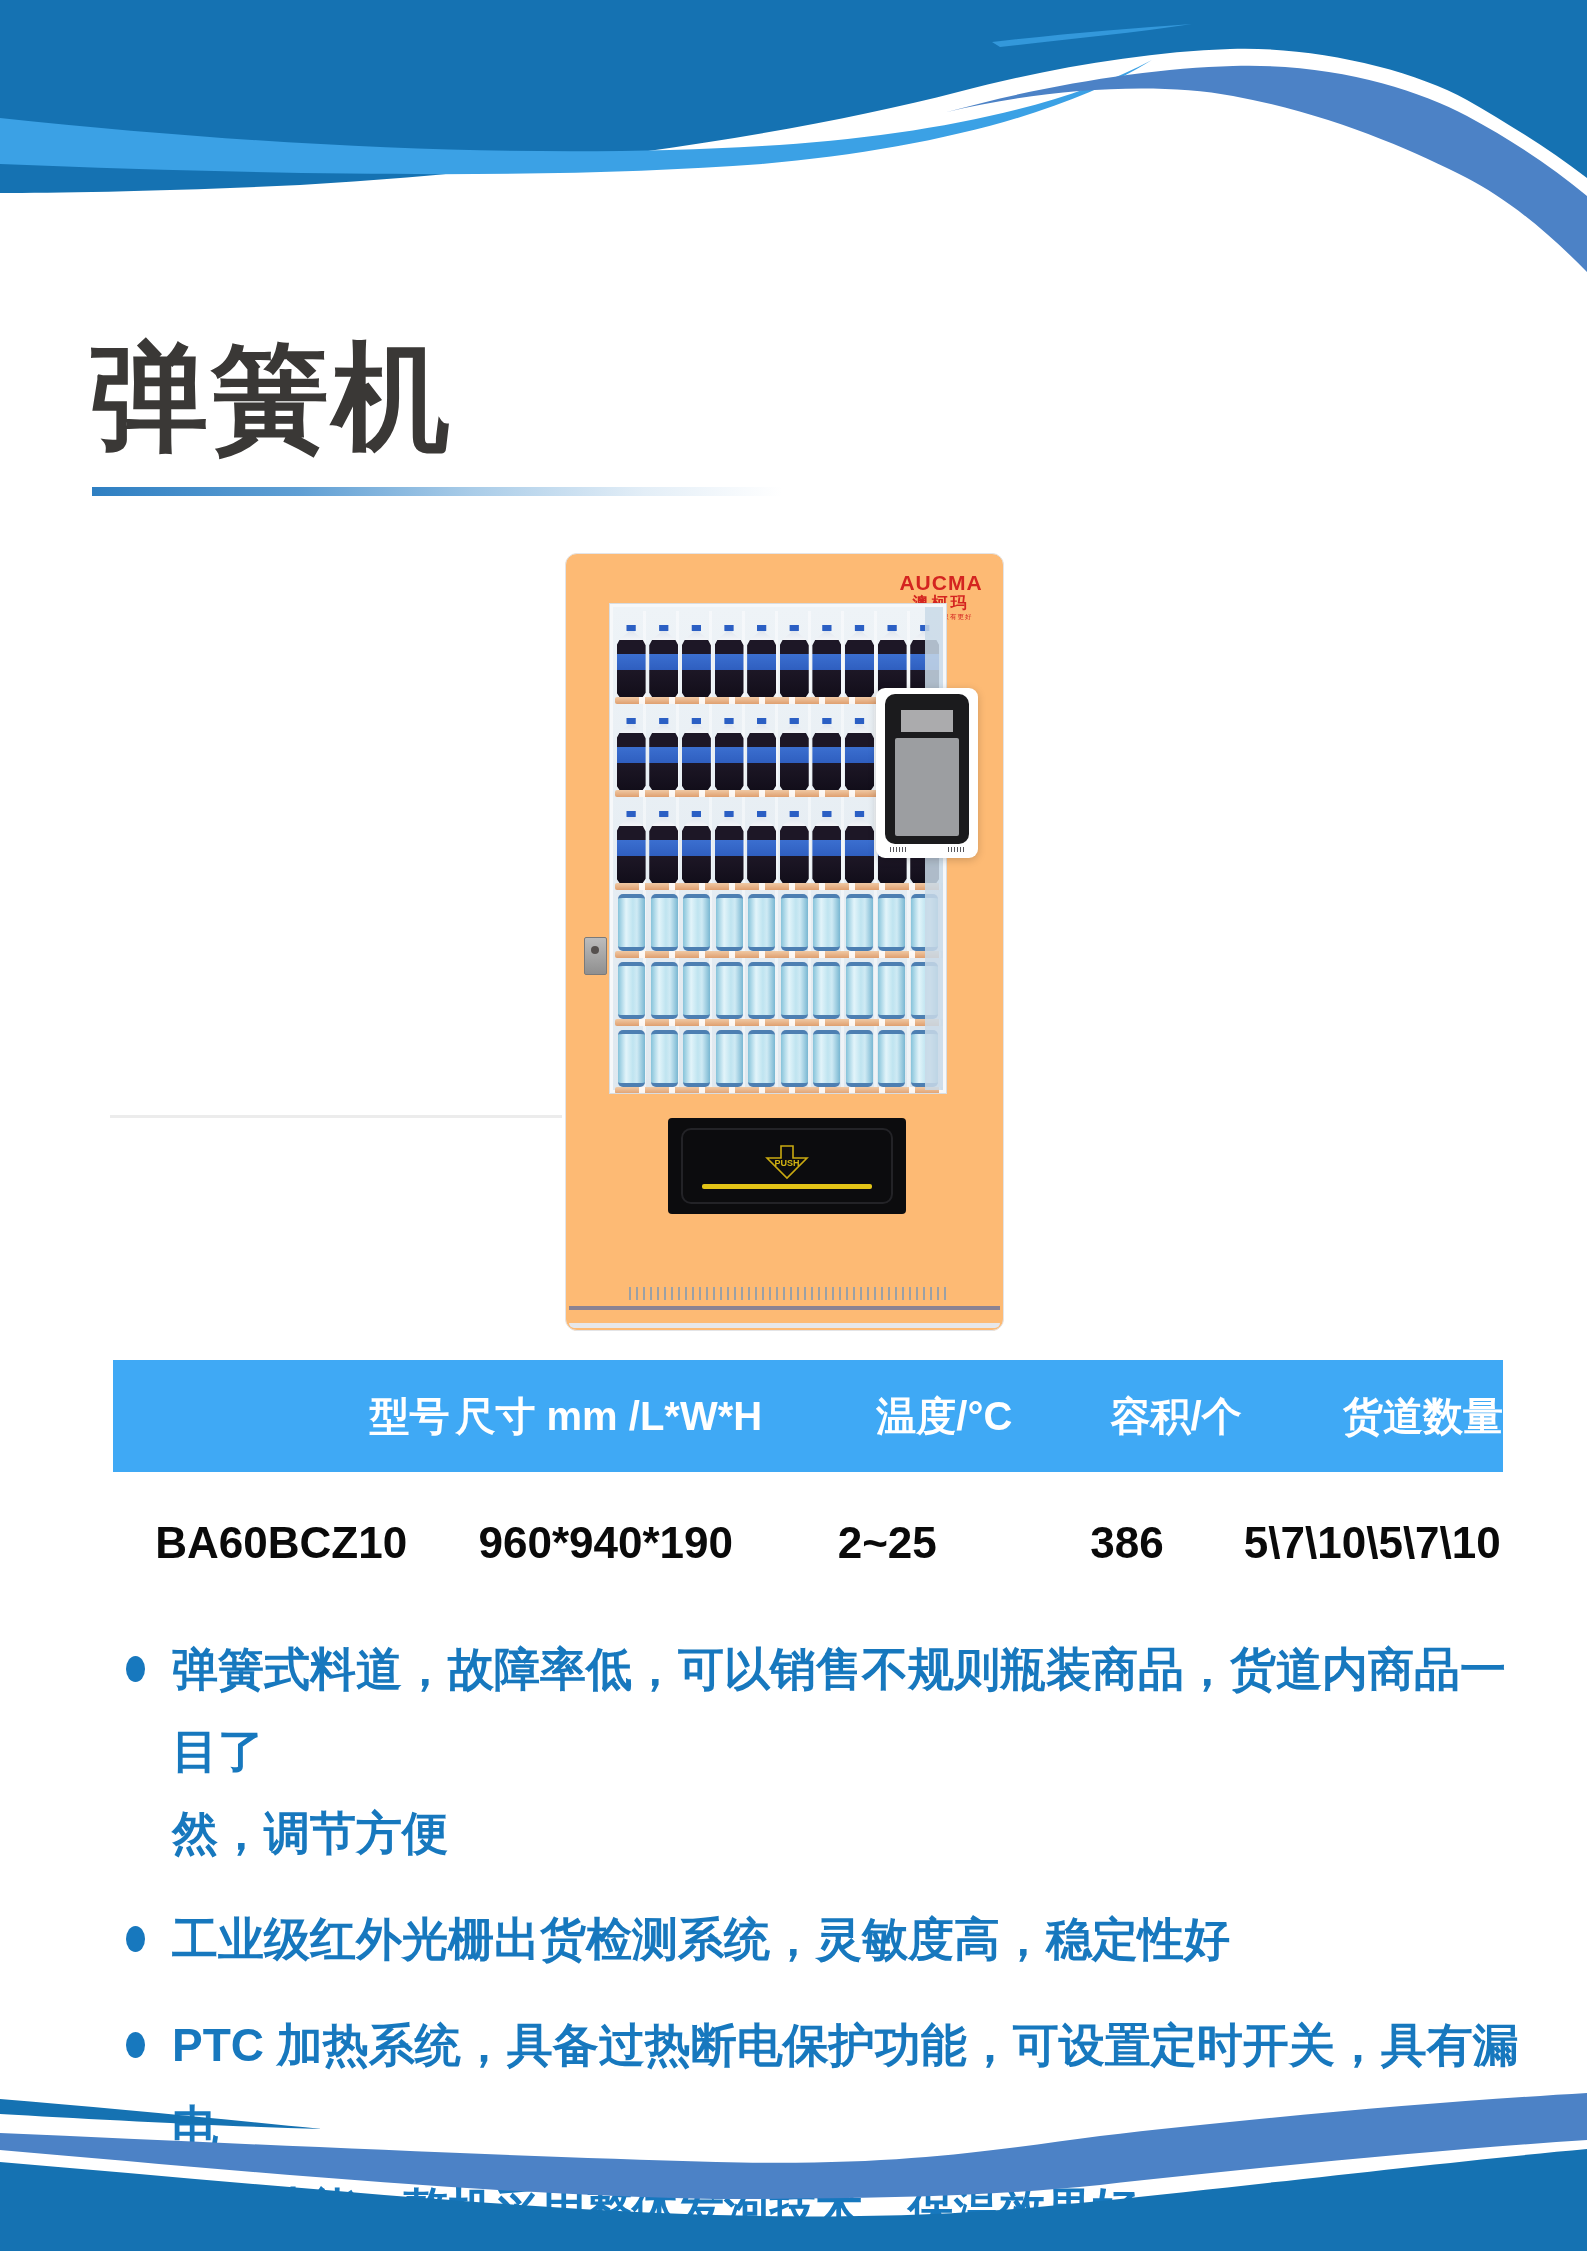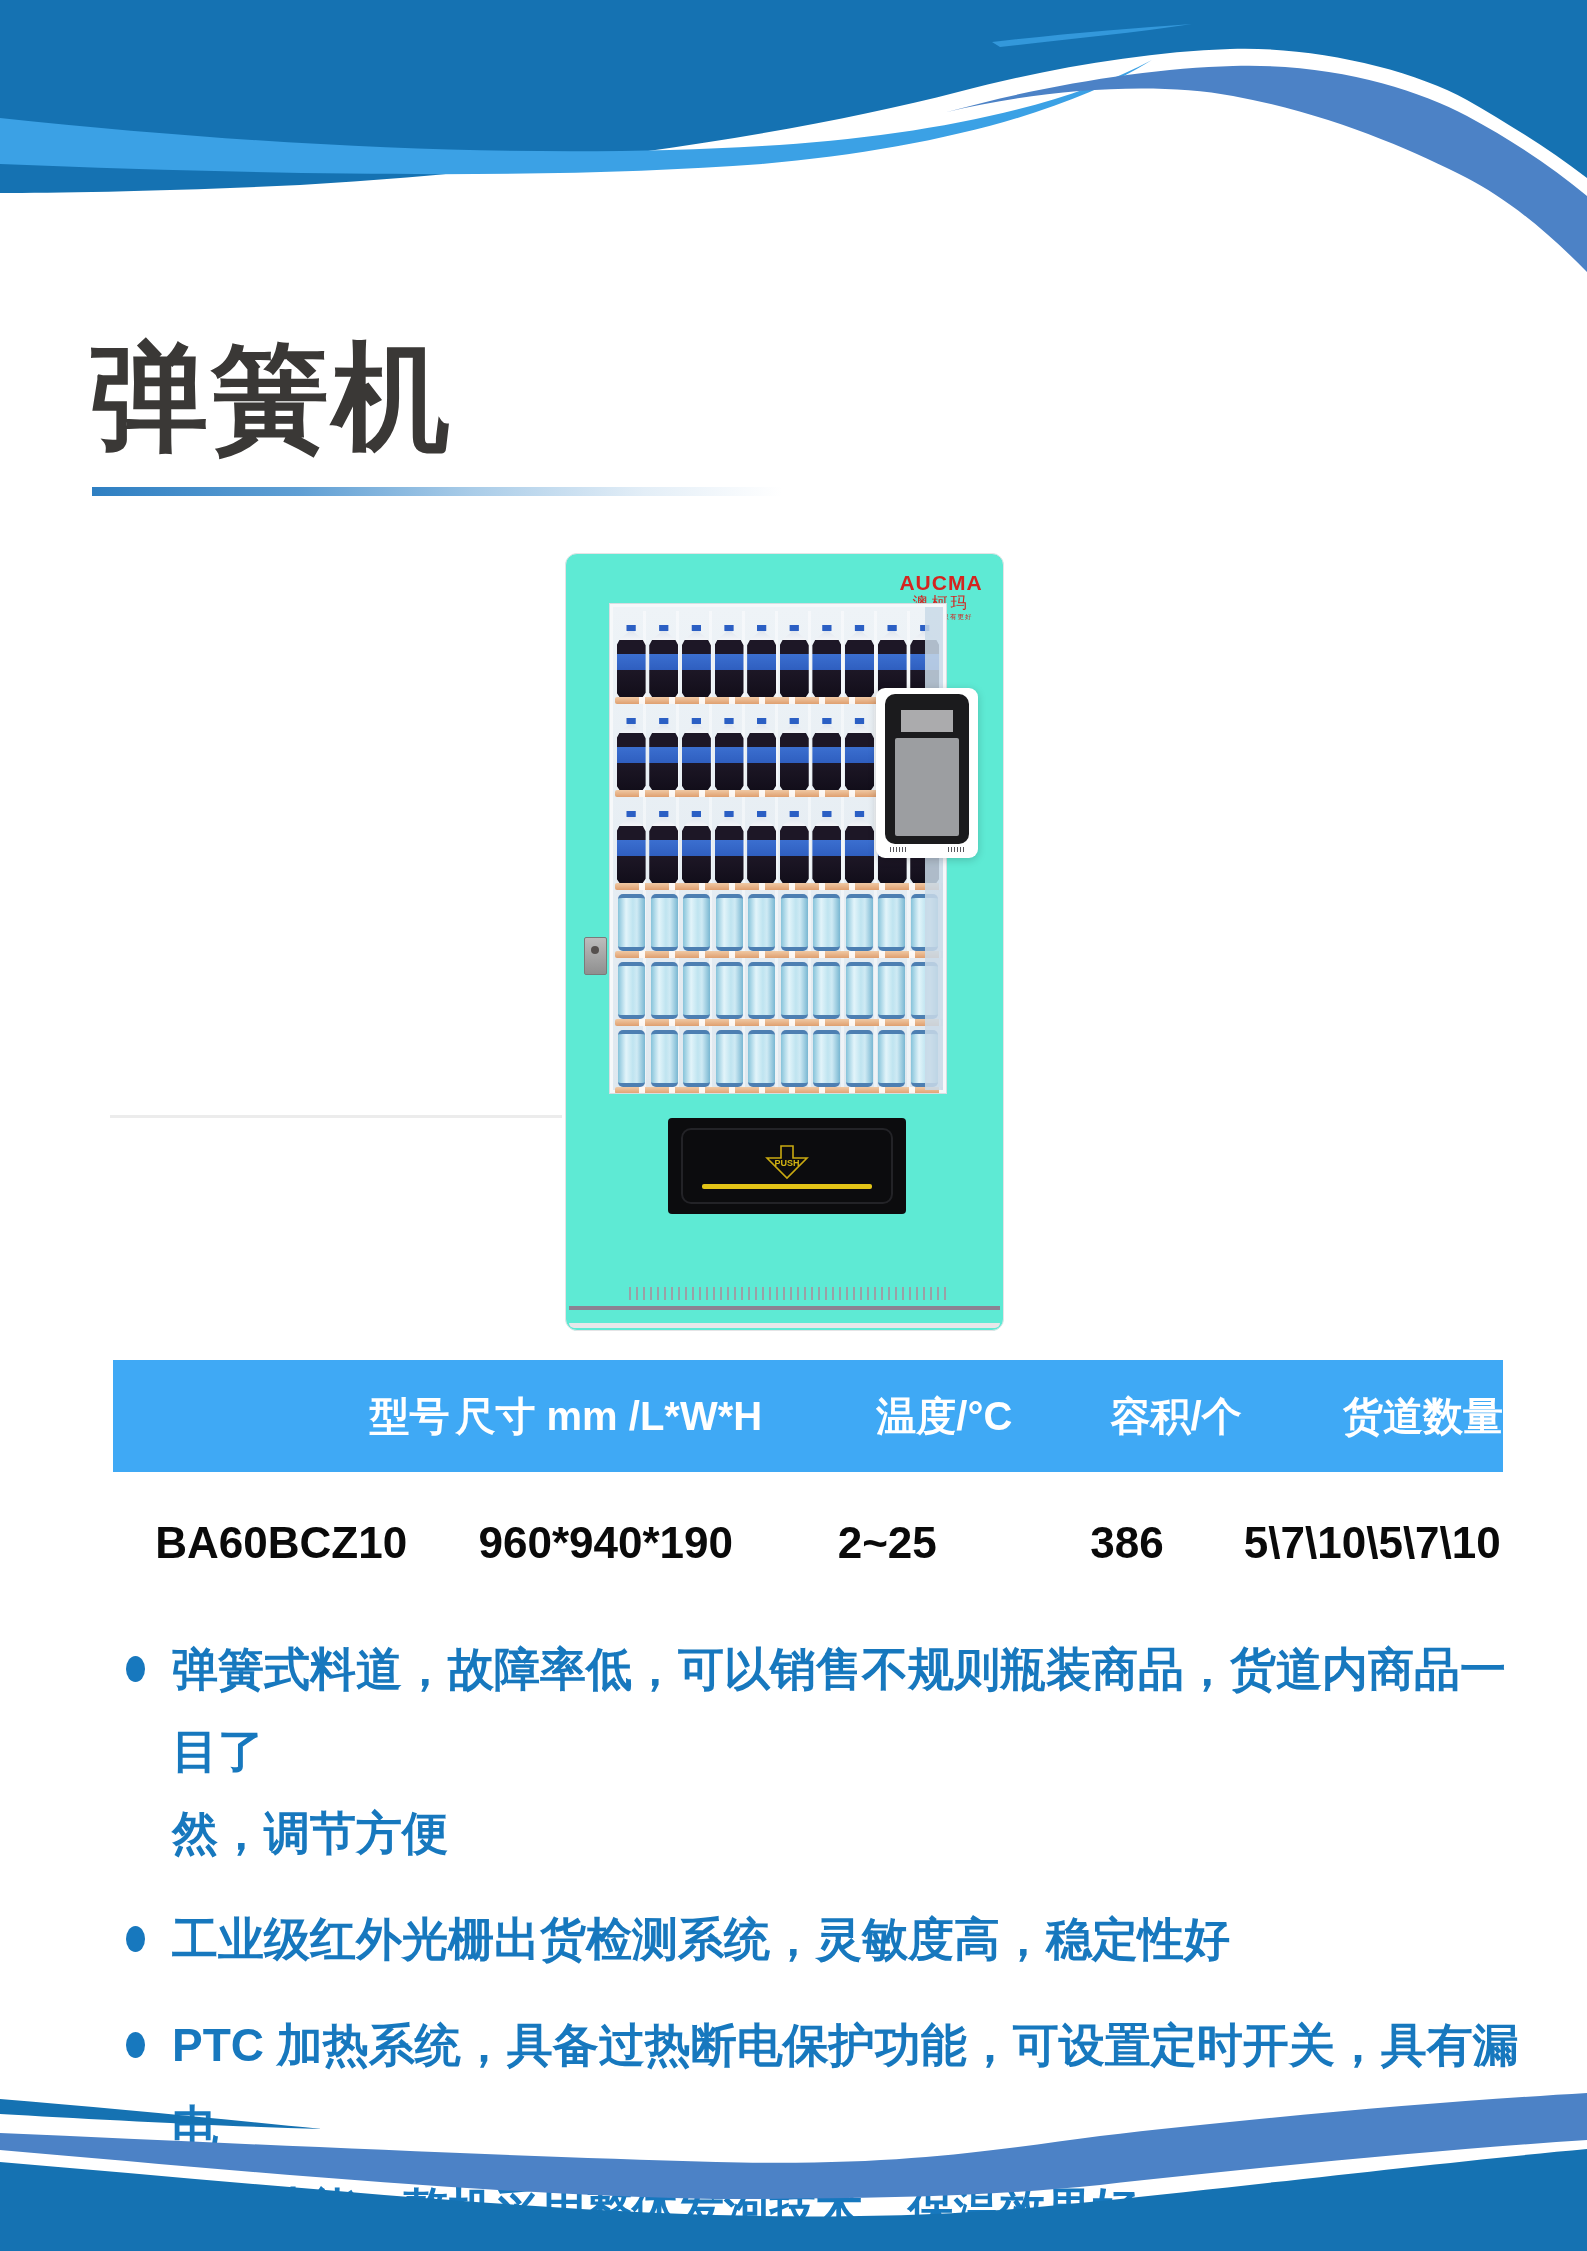--- a/index.html
+++ b/index.html
@@ -29,25 +29,25 @@
   }
   .title-underline{
     position:absolute;left:92px;top:487px;width:690px;height:9px;
     background:linear-gradient(90deg,#2e7fc2 0%,#5f9fd4 30%,#a9cce8 55%,#e3eef7 80%,rgba(255,255,255,0) 100%);
   }
   .divider-line{position:absolute;left:110px;top:1115px;width:452px;height:3px;background:#ececec;}
 
   
   .machine{
     position:absolute;left:565px;top:553px;width:437px;height:776px;
-    background:#5eead4;border:1px solid #e4e4e6;border-radius:12px;
+    background:#fdba74;border:1px solid #e4e4e6;border-radius:12px;
   }
   .machine .logo{position:absolute;top:18px;right:14px;width:96px;text-align:center;color:var(--brand-red);}
   .machine .logo .brand{font-size:21px;font-weight:900;letter-spacing:1px;line-height:22px;}
-  .machine .logo .brand-cn{font-size:16px;font-weight:400;letter-spacing:3px;line-height:18px;}
+  .machine .logo .brand-cn{font-size:16px;font-weight:700;letter-spacing:3px;line-height:18px;}
   .machine .logo .tagline{font-size:6.5px;letter-spacing:1px;line-height:9px;white-space:nowrap;}
 
   .window{
     position:absolute;left:44px;top:50px;width:336px;height:489px;
     background:linear-gradient(#eef3f7,#dfe8ef);
     border:3px solid #f6f8fa;outline:1px solid #d8dde2;box-sizing:border-box;
     padding-top:4px;
   }
   .window .side-strip{position:absolute;top:0;right:0;width:18px;height:100%;background:#c9d9e8;opacity:.85;}
   .shelf-row{display:flex;justify-content:space-evenly;align-items:flex-end;position:relative;

